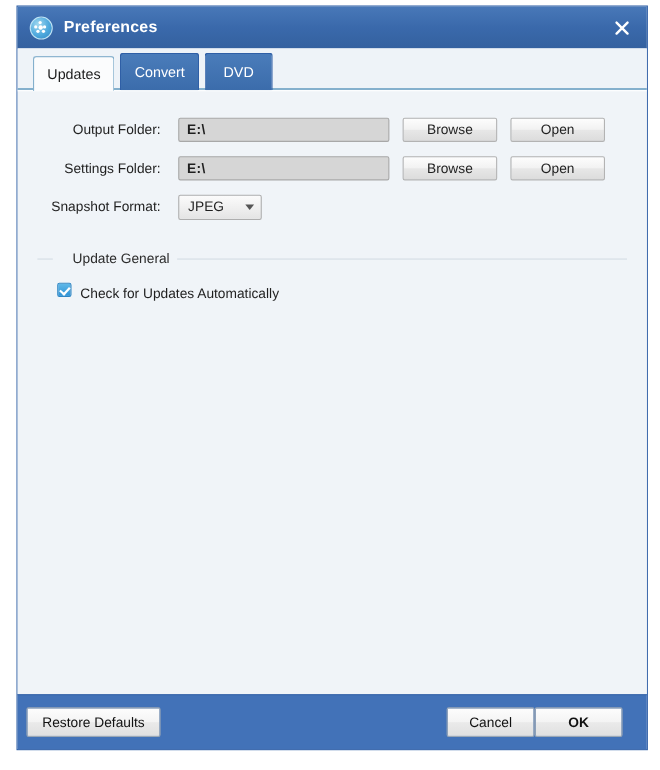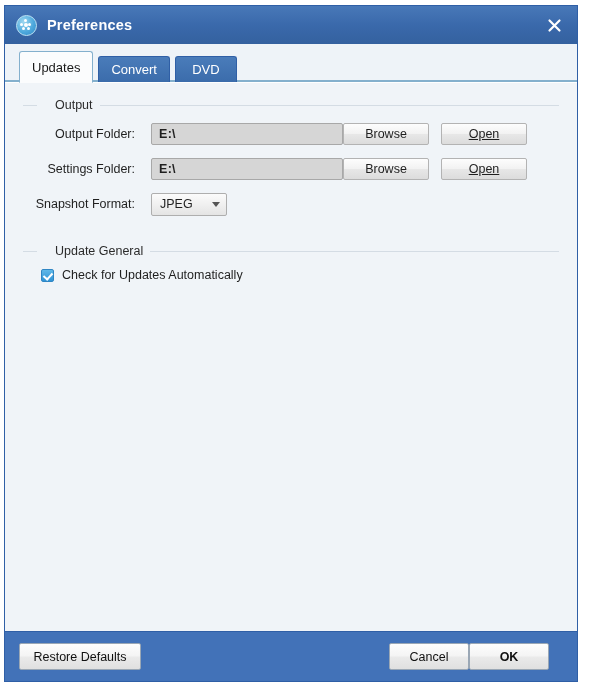--- a/index.html
+++ b/index.html
@@ -8,21 +8,21 @@
     width: 600px;
     height: 700px;
     background: #ffffff;
     font-family: "Liberation Sans", sans-serif;
     overflow: hidden;
   }
 
   
   #dialog {
     position: absolute;
-    left: 4px;
+    left: 15px;
     top: 5px;
     width: 574px;
     height: 677px;
     box-sizing: border-box;
     border: 1px solid #2f5fa6;
     background: #f0f4f8;
     display: flex;
     flex-direction: column;
     box-shadow: 0 0 0 1px rgba(255,255,255,0.4);
   }
@@ -94,21 +94,21 @@
     align-items: flex-end;
   }
   #tabstrip::after {
     content: "";
     position: absolute;
     left: 0; right: 0; bottom: 0;
     height: 2px;
     background: #84b0cd;
   }
   .tab {
-    height: 26px;
+    height: 34px;
     min-width: 62px;
     box-sizing: border-box;
     display: flex;
     align-items: center;
     justify-content: center;
     padding: 0 12px;
     font-size: 13px;
     margin-right: 5px;
     border-top-left-radius: 3px;
     border-top-right-radius: 3px;
@@ -202,22 +202,22 @@
     border: 1px solid #b3b3b3;
     border-radius: 2px;
     font-size: 12.5px;
     color: #1f1f1f;
     display: inline-flex;
     align-items: center;
     justify-content: center;
     cursor: pointer;
     font-family: "Liberation Sans", sans-serif;
   }
-  .btn-browse { width: 86px; }
-  .btn-open   { width: 86px; margin-left: 12px; text-decoration: underline; }
+  .btn-browse { width: 86px; margin-left: 12px; }
+  .btn-open   { width: 86px; margin-left: 12px; }
 
   .combo {
     width: 76px;
     height: 23px;
     box-sizing: border-box;
     background: linear-gradient(to bottom, #fbfbfb 0%, #f0f0f0 50%, #e4e4e4 100%);
     border: 1px solid #aeaeae;
     border-radius: 2px;
     display: flex;
     align-items: center;
@@ -258,31 +258,32 @@
     width: 4px; height: 7px;
     border: solid #ffffff;
     border-width: 0 2px 2px 0;
     transform: rotate(42deg);
   }
   .check-label {
     font-size: 12.5px;
     color: #1f1f1f;
     margin-left: 8px;
     white-space: nowrap;
+    margin-top: 8px;
   }
 
   
   #footer {
     flex: 0 0 50px;
     height: 50px;
     background: #4272b8;
     border-top: 1px solid #2f5fa6;
     display: flex;
     align-items: center;
-    padding: 0 14px;
+    padding: 0 8px;
     box-sizing: border-box;
   }
   .btn-footer {
     height: 25px;
     background: linear-gradient(to bottom, #fdfdfd 0%, #f4f4f4 48%, #eaeaea 52%, #e0e0e0 100%);
     border: 1px solid #9aa7b5;
     border-radius: 2px;
     font-size: 12.5px;
     color: #111111;
     display: inline-flex;
@@ -326,25 +327,20 @@
       <span>Convert</span>
     </div>
     <div class="tab inactive">
       <span>DVD</span>
     </div>
   </div>
 
   <div id="content">
 
     <div class="groupbox">
-      <div class="group-header">
-        <div class="group-rule left"></div>
-        <div class="group-title">Output</div>
-        <div class="group-rule"></div>
-      </div>
       <div class="group-body">
 
         <div class="form-row">
           <div class="form-label">Output Folder:</div>
           <div class="textfield">E:\</div>
           <div class="btn btn-browse">Browse</div>
           <div class="btn btn-open">Open</div>
         </div>
 
         <div class="form-row">

